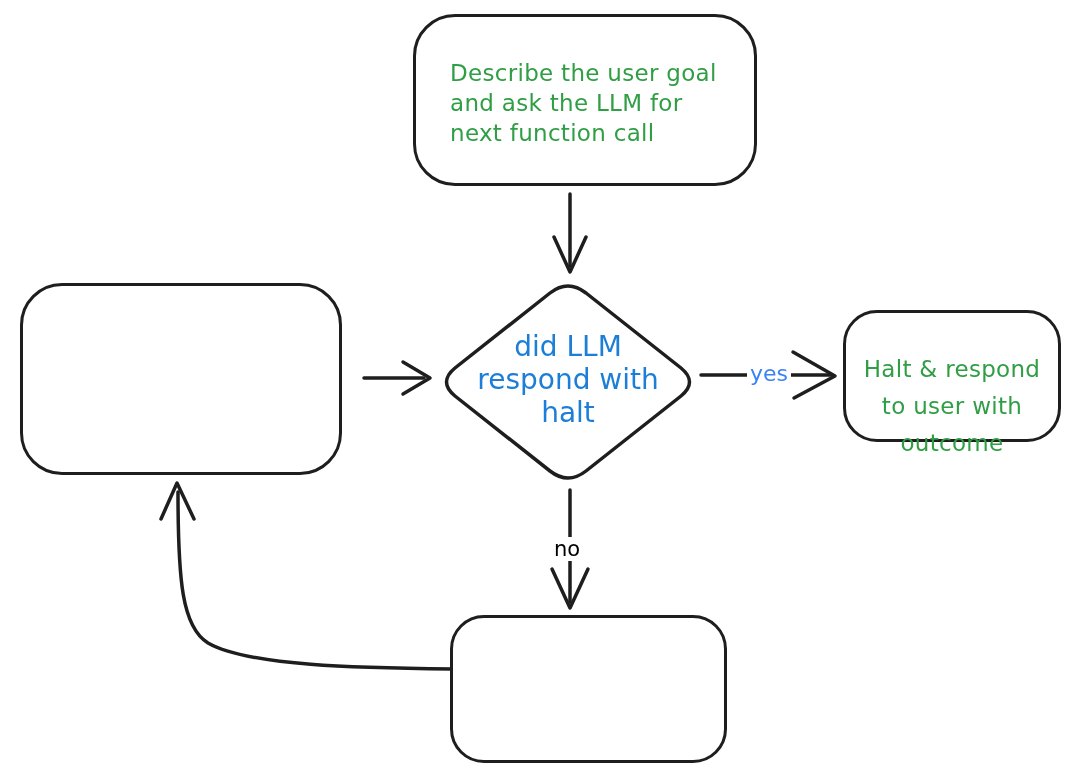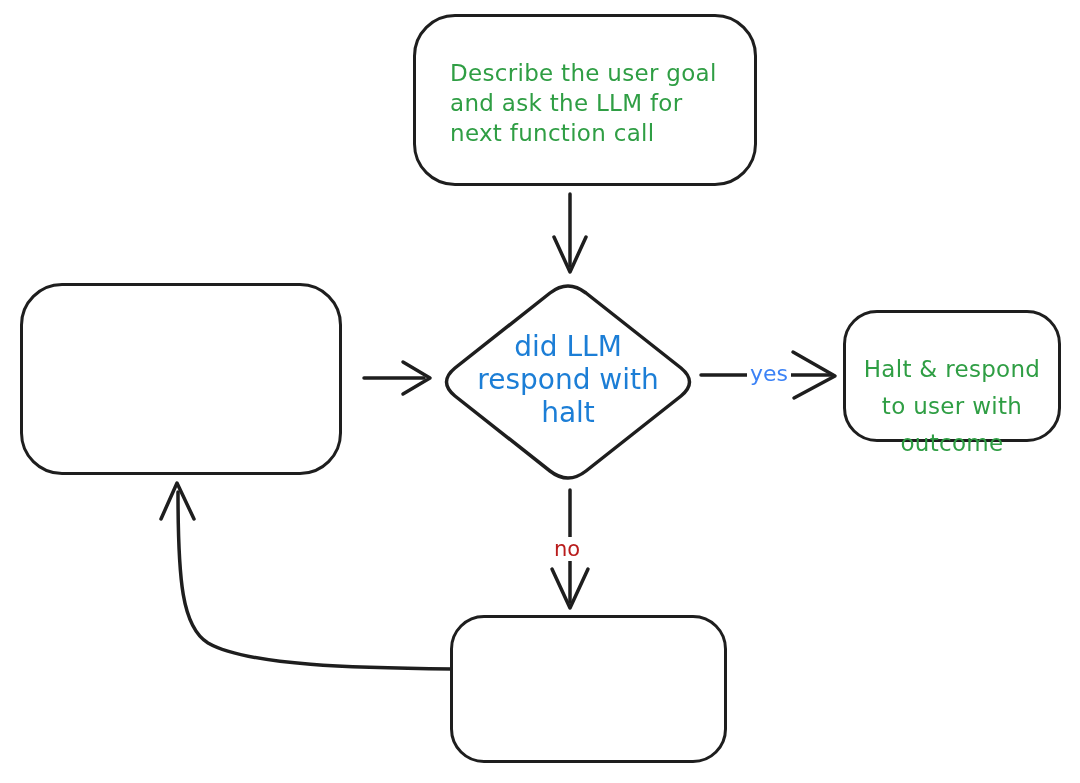--- a/index.html
+++ b/index.html
@@ -45,21 +45,21 @@
     text-align: center;
   }
   .edge-label {
     position: absolute;
     background: #ffffff;
     padding: 0 3px;
     font-size: 22px;
     line-height: 24px;
   }
   .edge-label.yes { color: #3b82f6; }
-  .edge-label.no  { color: #b91c1c; font-size: 21px; }
+  .edge-label.no  { color: #000000; font-size: 21px; }
 </style>
 </head>
 <body>
 
 <div class="canvas">
 
   <svg class="arrows-layer" viewBox="0 0 1080 783" fill="none" stroke="#1e1e1e" stroke-width="3.5" stroke-linecap="round" stroke-linejoin="round">
 
     <g>
       <path d="M 570 194 L 570 266"></path>

